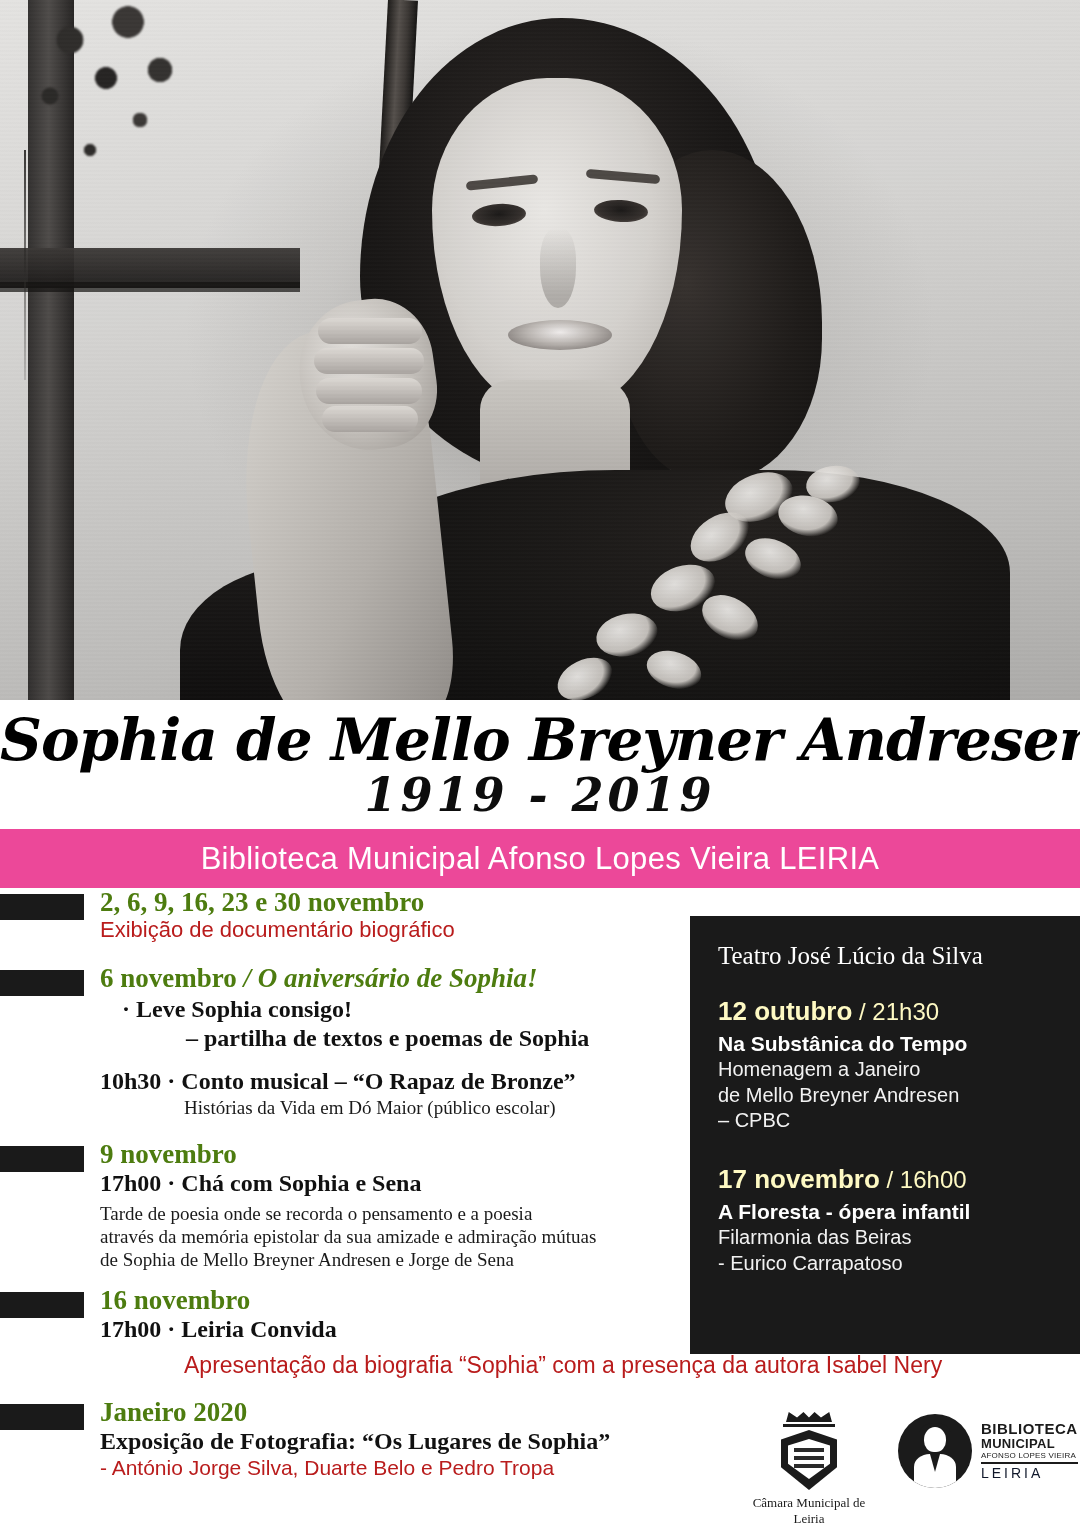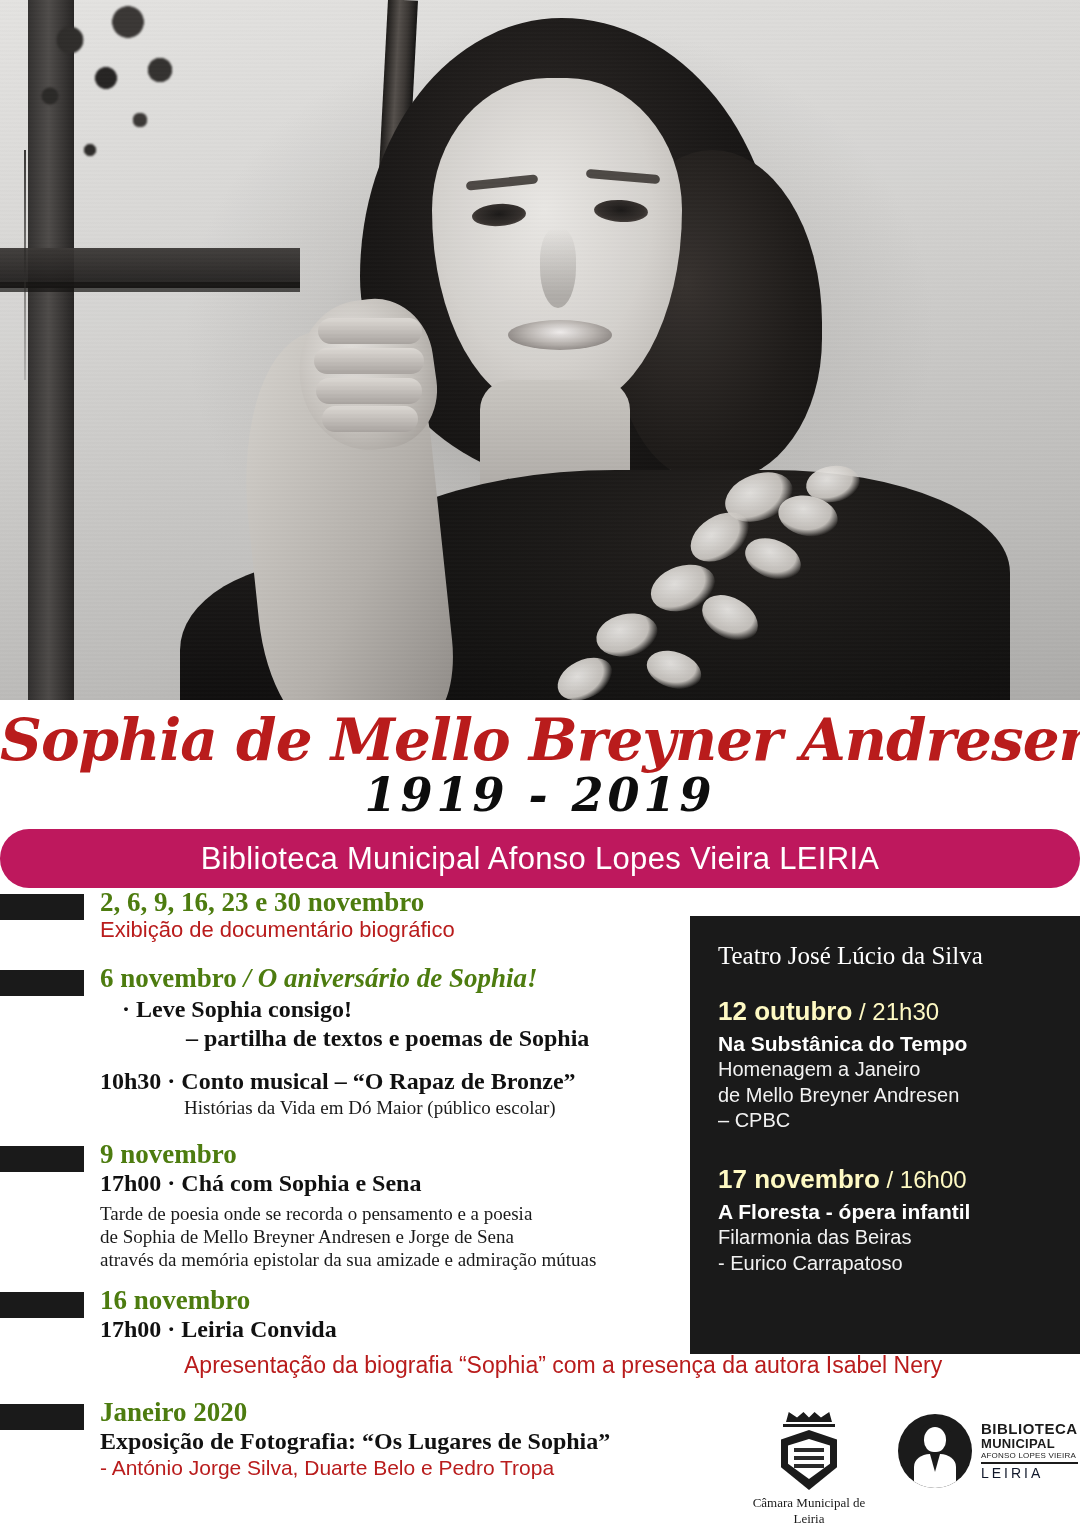--- a/index.html
+++ b/index.html
@@ -186,46 +186,45 @@
   .script-title {
     position: absolute;
     left: 0; top: 6px;
     width: 1080px;
     text-align: center;
     font-family: "DejaVu Serif", serif;
     font-style: italic;
     font-weight: bold;
     font-size: 58px;
     letter-spacing: -1px;
-    color: #b91c1c;
+    color: #000000;
     white-space: nowrap;
   }
   .years {
     position: absolute;
     left: 0; top: 68px;
     width: 1080px;
     text-align: center;
     font-family: "DejaVu Serif", serif;
     font-style: italic;
     font-weight: bold;
     font-size: 46px;
     letter-spacing: 4px;
     color: #0d0d0d;
   }
 
   
   .libbar {
     position: absolute;
     left: 0; top: 829px;
     width: 1080px; height: 59px;
-    background: #be185d;
+    background: #ec4899;
     display: flex;
     align-items: center;
     justify-content: center;
-    border-radius: 29px;
   }
   .libbar-text {
     color: #ffffff;
     font-family: "Liberation Sans", sans-serif;
     font-size: 31px;
     letter-spacing: .3px;
   }
 
   
   .content {
@@ -512,22 +511,22 @@
         <div class="small indent3">Histórias da Vida em Dó Maior (público escolar)</div>
       </div>
     </div>
 
     <div class="blk" style="height:142px;">
       <div class="tab"></div>
       <div class="blk-body">
         <div class="hdr">9 novembro</div>
         <div class="sub-b">17h00 · Chá com Sophia e Sena</div>
         <div class="small" style="margin-top:4px;">Tarde de poesia onde se recorda o pensamento e a poesia</div>
+        <div class="small">através da memória epistolar da sua amizade e admiração mútuas</div>
         <div class="small">de Sophia de Mello Breyner Andresen e Jorge de Sena</div>
-        <div class="small">através da memória epistolar da sua amizade e admiração mútuas</div>
       </div>
     </div>
 
     <div class="blk" style="height:108px; width:980px;">
       <div class="tab"></div>
       <div class="blk-body">
         <div class="hdr">16 novembro</div>
         <div class="sub-b">17h00 · Leiria Convida</div>
         <div class="sub indent3" style="margin-top:8px; font-size:23px; white-space:nowrap;">Apresentação da biografia “Sophia” com a presença da autora Isabel Nery</div>
       </div>

